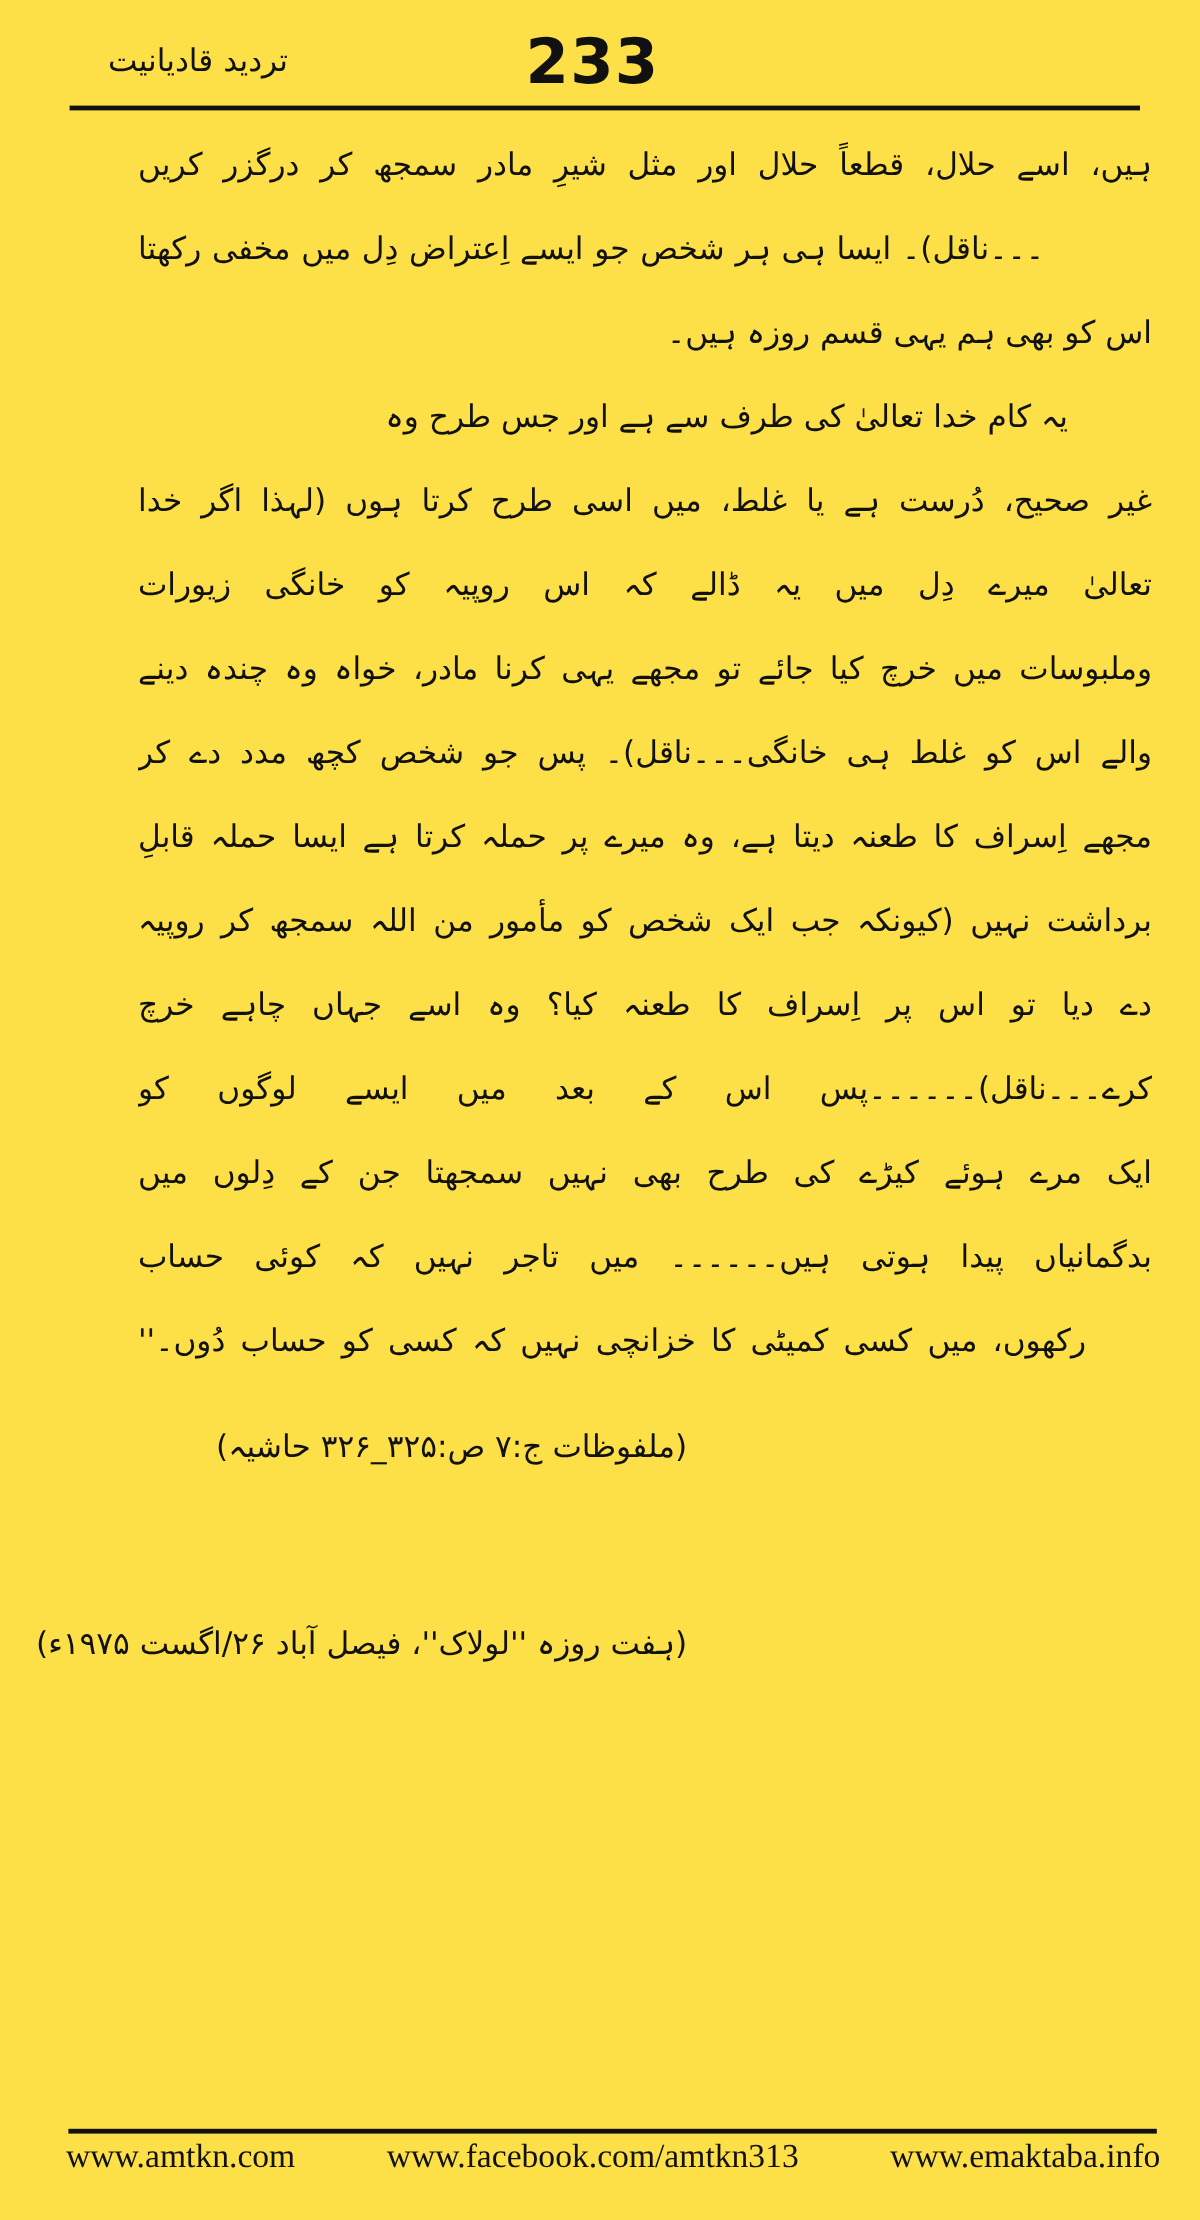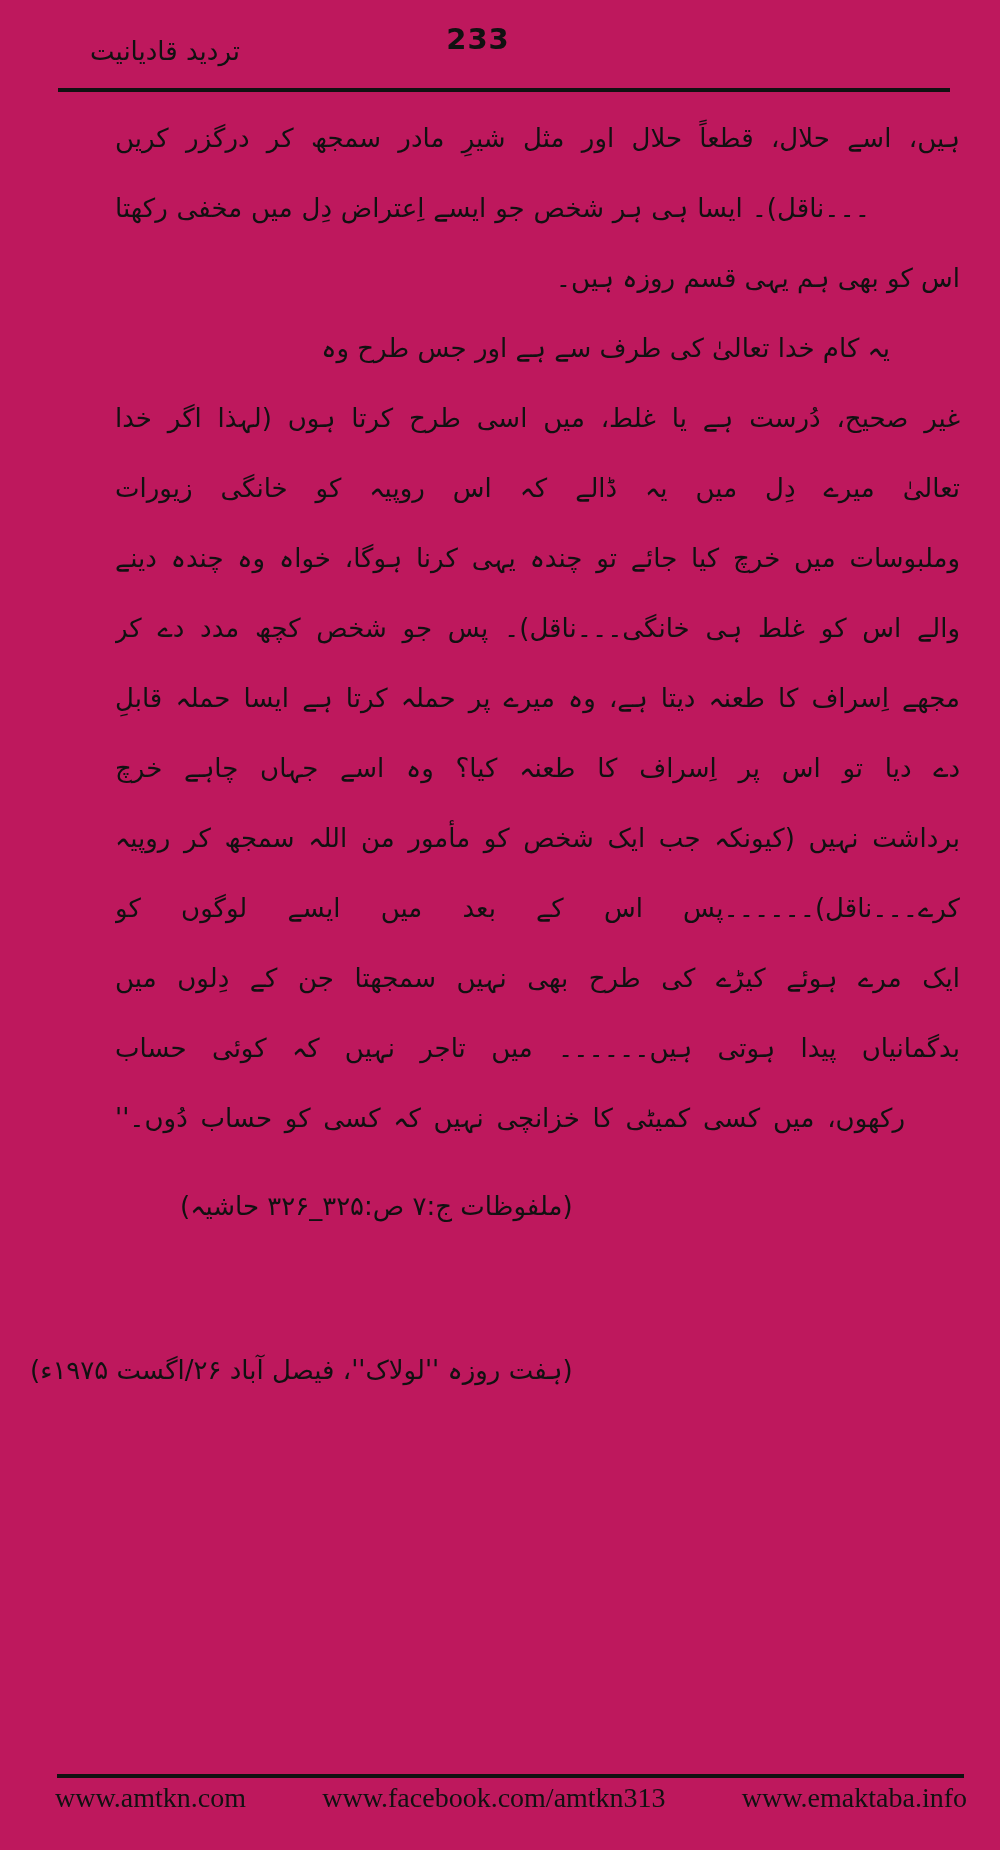--- a/index.html
+++ b/index.html
@@ -1,32 +1,32 @@
 <!DOCTYPE html>
 <html lang="ur"><head>
 <meta charset="utf-8">
 <style>
   html,body{margin:0;padding:0;background:#e8e8e8;}
   .page{
     position:relative;
     width:1000px;height:1850px;
     margin:0 auto;
-    background:#be185d;
+    background:#fde047;
     color:#111111;
     font-family:"DejaVu Sans",sans-serif;
     overflow:hidden;
   }
   
   .hdr-left{
     position:absolute;top:36px;left:90px;
     font-size:26px;direction:rtl;white-space:nowrap;
   }
   .hdr-num{
     position:absolute;top:22px;left:438px;width:80px;
-    font-size:29px;font-weight:bold;text-align:center;
+    font-size:52px;font-weight:bold;
     font-family:"DejaVu Sans",sans-serif;letter-spacing:1px;
   }
   .hdr-right{
     position:absolute;top:28px;right:143px;
     font-size:29px;direction:rtl;white-space:nowrap;
   }
   .rule-double{
     position:absolute;top:88px;left:58px;width:892px;height:4px;
     border-top:2px solid #111;border-bottom:2px solid #111;
     box-sizing:border-box;
@@ -78,25 +78,25 @@
   <div class="hdr-num">233</div>
   <div class="rule-double"></div>
 
   <div class="body-text">
     <div class="bline">ہیں، اسے حلال، قطعاً حلال اور مثل شیرِ مادر سمجھ کر درگزر کریں</div>
     <div class="bline ind90">۔۔۔ناقل)۔ ایسا ہی ہر شخص جو ایسے اِعتراض دِل میں مخفی رکھتا ہے،</div>
     <div class="bline end">اس کو بھی ہم یہی قسم روزہ ہیں۔</div>
     <div class="bline end ind70">یہ کام خدا تعالیٰ کی طرف سے ہے اور جس طرح وہ</div>
     <div class="bline">غیر صحیح، دُرست ہے یا غلط، میں اسی طرح کرتا ہوں (لہذا اگر خدا</div>
     <div class="bline">تعالیٰ میرے دِل میں یہ ڈالے کہ اس روپیہ کو خانگی زیورات</div>
-    <div class="bline">وملبوسات میں خرچ کیا جائے تو چندہ یہی کرنا ہوگا، خواہ وہ چندہ دینے</div>
+    <div class="bline">وملبوسات میں خرچ کیا جائے تو مجھے یہی کرنا مادر، خواہ وہ چندہ دینے</div>
     <div class="bline">والے اس کو غلط ہی خانگی۔۔۔ناقل)۔ پس جو شخص کچھ مدد دے کر</div>
     <div class="bline">مجھے اِسراف کا طعنہ دیتا ہے، وہ میرے پر حملہ کرتا ہے ایسا حملہ قابلِ</div>
+    <div class="bline">برداشت نہیں (کیونکہ جب ایک شخص کو مأمور من اللہ سمجھ کر روپیہ</div>
     <div class="bline">دے دیا تو اس پر اِسراف کا طعنہ کیا؟ وہ اسے جہاں چاہے خرچ</div>
-    <div class="bline">برداشت نہیں (کیونکہ جب ایک شخص کو مأمور من اللہ سمجھ کر روپیہ</div>
     <div class="bline">کرے۔۔۔ناقل)۔۔۔۔۔۔پس اس کے بعد میں ایسے لوگوں کو</div>
     <div class="bline">ایک مرے ہوئے کیڑے کی طرح بھی نہیں سمجھتا جن کے دِلوں میں</div>
     <div class="bline">بدگمانیاں پیدا ہوتی ہیں۔۔۔۔۔۔ میں تاجر نہیں کہ کوئی حساب</div>
     <div class="bline ind55">رکھوں، میں کسی کمیٹی کا خزانچی نہیں کہ کسی کو حساب دُوں۔''</div>
   </div>
 
   <div class="cite cite1">(ملفوظات ج:۷ ص:۳۲۵_۳۲۶ حاشیہ)</div>
   <div class="cite cite2">(ہفت روزہ ''لولاک''، فیصل آباد ۲۶/اگست ۱۹۷۵ء)</div>
 
   <div class="footer-rule"></div>

